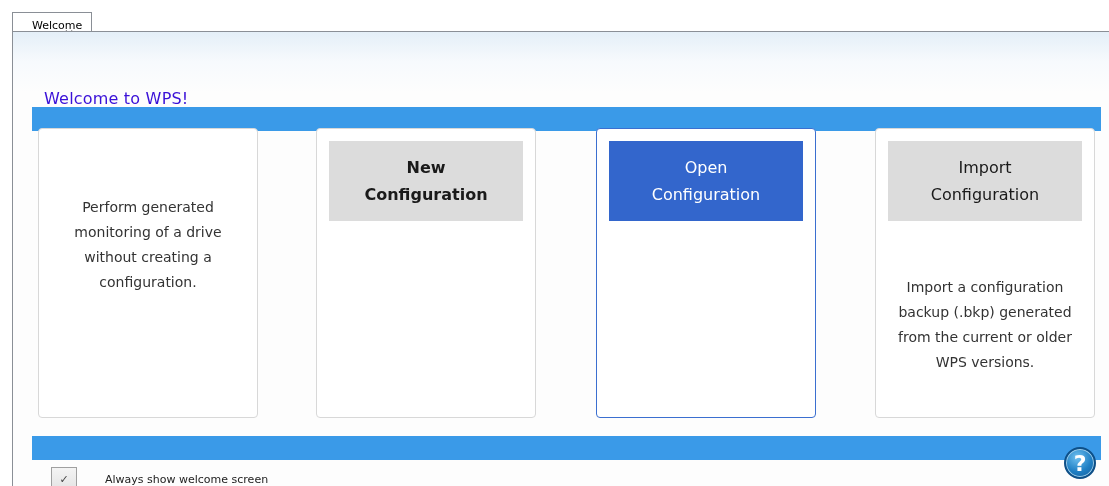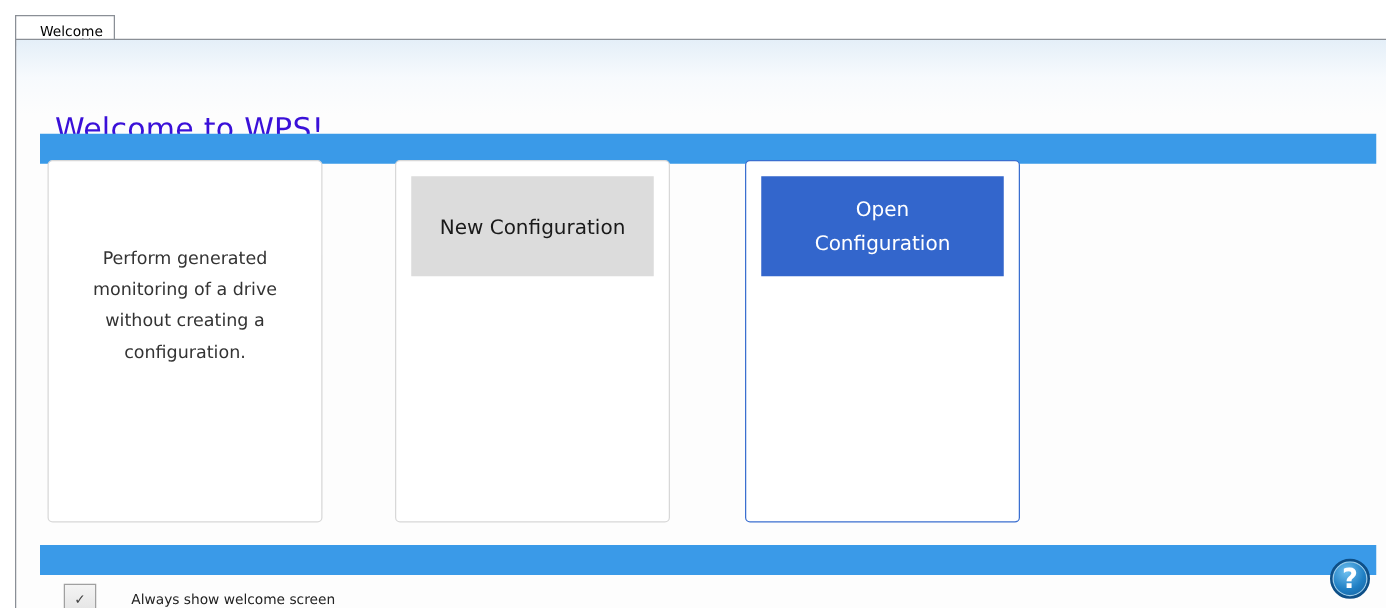--- a/index.html
+++ b/index.html
@@ -15,21 +15,21 @@
     }
     .tab-close { position: absolute; right: 5px; top: 2px; font-size: 12px; color: #333; cursor: pointer; line-height: 14px; }
 
     .panel {
       position: absolute; left: 0; top: 19px; width: 1109px; height: 467px;
       border: 1px solid #8a8f96;
       background: linear-gradient(to bottom, #e4eff8 0px, #f7fafd 30px, #fdfdfd 60px, #fdfdfd 100%);
     }
     .title {
       position: absolute; left: 19px; top: 45px;
-      font-size: 24px; color: #3a10d8; font-weight: normal; letter-spacing: 0.2px;
+      font-size: 16px; color: #3a10d8; font-weight: normal; letter-spacing: 0.2px;
     }
     .rule { position: absolute; left: 19px; width: 1069px; height: 2px; background: #3a9ae8; }
     .rule-top { top: 75px; }
     .rule-bottom { top: 404px; }
 
     .card {
       position: absolute; top: 96px; width: 220px; height: 290px;
       border: 1px solid #d8d8d8; border-radius: 4px; background: #ffffff;
       overflow: hidden; cursor: pointer;
     }
@@ -73,28 +73,32 @@
 </div>
 
 <div class="panel">
   <div class="title">Welcome to WPS!</div>
   <div class="rule rule-top"></div>
 
   <div class="card" style="left:25px;">
     <div class="card-body">Perform generated monitoring of a drive without creating a configuration.</div>
   </div>
 
-  <div class="card" style="left:303px;">
+  <div class="card" style="left:303px;font-weight:bold;">
     <div class="card-header">New Configuration</div>
   </div>
 
   <div class="card selected" style="left:583px;">
     <div class="card-header">Open Configuration</div>
   </div>
 
+  <div class="card" style="left:862px;">
+    <div class="card-header">Import Configuration</div>
+    <div class="card-body">Import a configuration backup (.bkp) generated from the current or older WPS versions.</div>
+  </div>
 
   <div class="rule rule-bottom"></div>
 
   <div class="footer-check">
     <div class="checkbox">
       <span>✓</span>
     </div>
     <span class="check-label">Always show welcome screen</span>
   </div>
 

